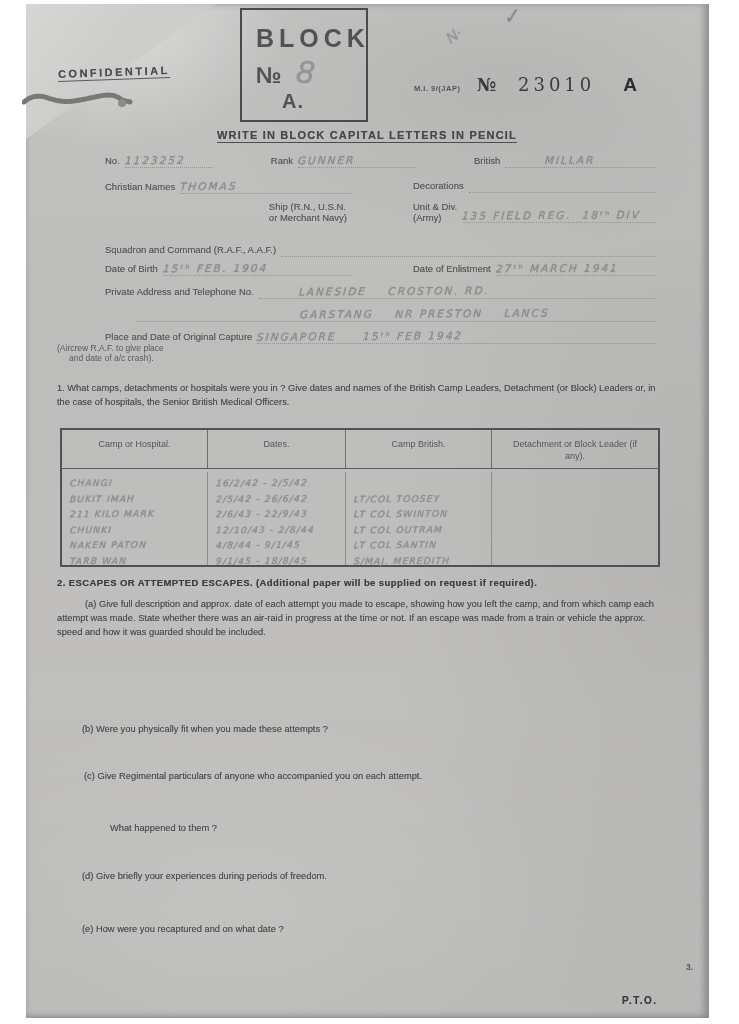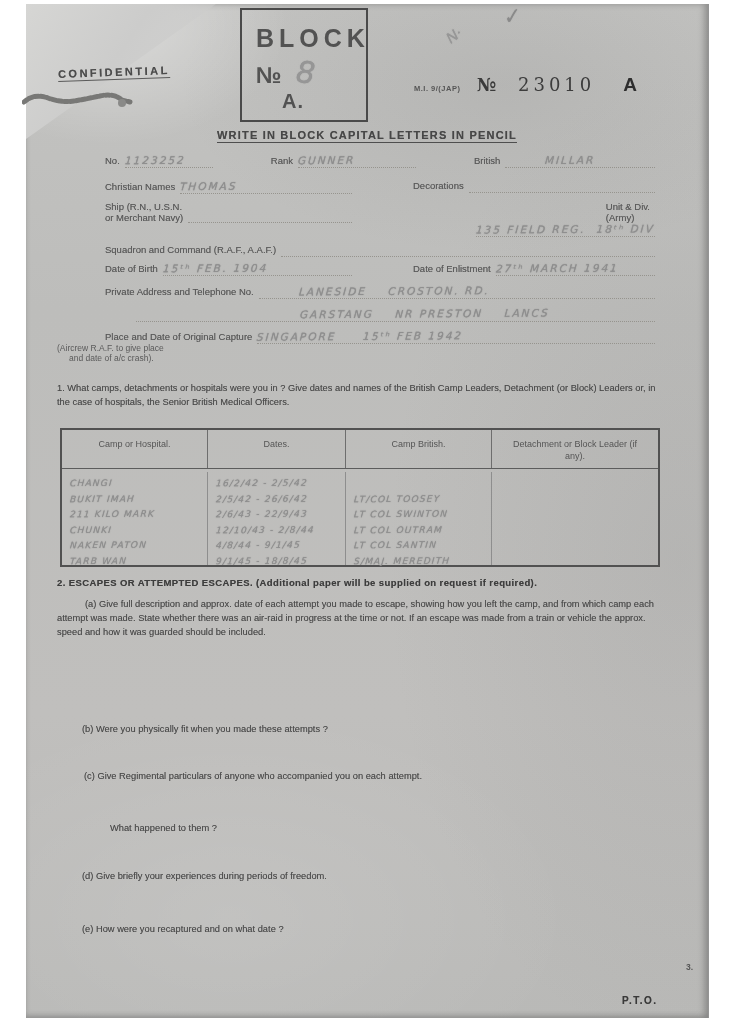--- a/index.html
+++ b/index.html
@@ -117,25 +117,25 @@
 
   <div class="frow printed" style="left:31px;top:176px;width:295px;">
     <span class="lab">Christian Names</span>
     <span class="val grow"><i class="hw">THOMAS</i></span>
   </div>
   <div class="frow printed" style="left:339px;top:176px;right:53px;">
     <span class="lab">Decorations</span>
     <span class="val grow"><i class="hw"></i></span>
   </div>
 
-  <div class="frow fend printed" style="left:31px;top:197px;width:295px;">
+  <div class="frow fend printed" style="left:31px;top:197px;width:295px;flex-direction:column;">
     <span class="lab"><span>Ship (R.N., U.S.N.</span><br><span>or Merchant Navy)</span></span>
     <span class="val grow"><i class="hw"></i></span>
   </div>
-  <div class="frow fend printed" style="left:339px;top:197px;right:53px;flex-direction:column;">
+  <div class="frow fend printed" style="left:339px;top:197px;right:53px;">
     <span class="lab"><span>Unit &amp; Div.</span><br><span>(Army)</span></span>
     <span class="val grow"><i class="hw">135 FIELD REG.  18ᵗʰ DIV</i></span>
   </div>
 
   <div class="frow printed" style="left:31px;top:240px;right:53px;">
     <span class="lab">Squadron and Command (R.A.F., A.A.F.)</span>
     <span class="val grow"><i class="hw"></i></span>
   </div>
 
   <div class="frow printed" style="left:31px;top:258px;width:295px;">

